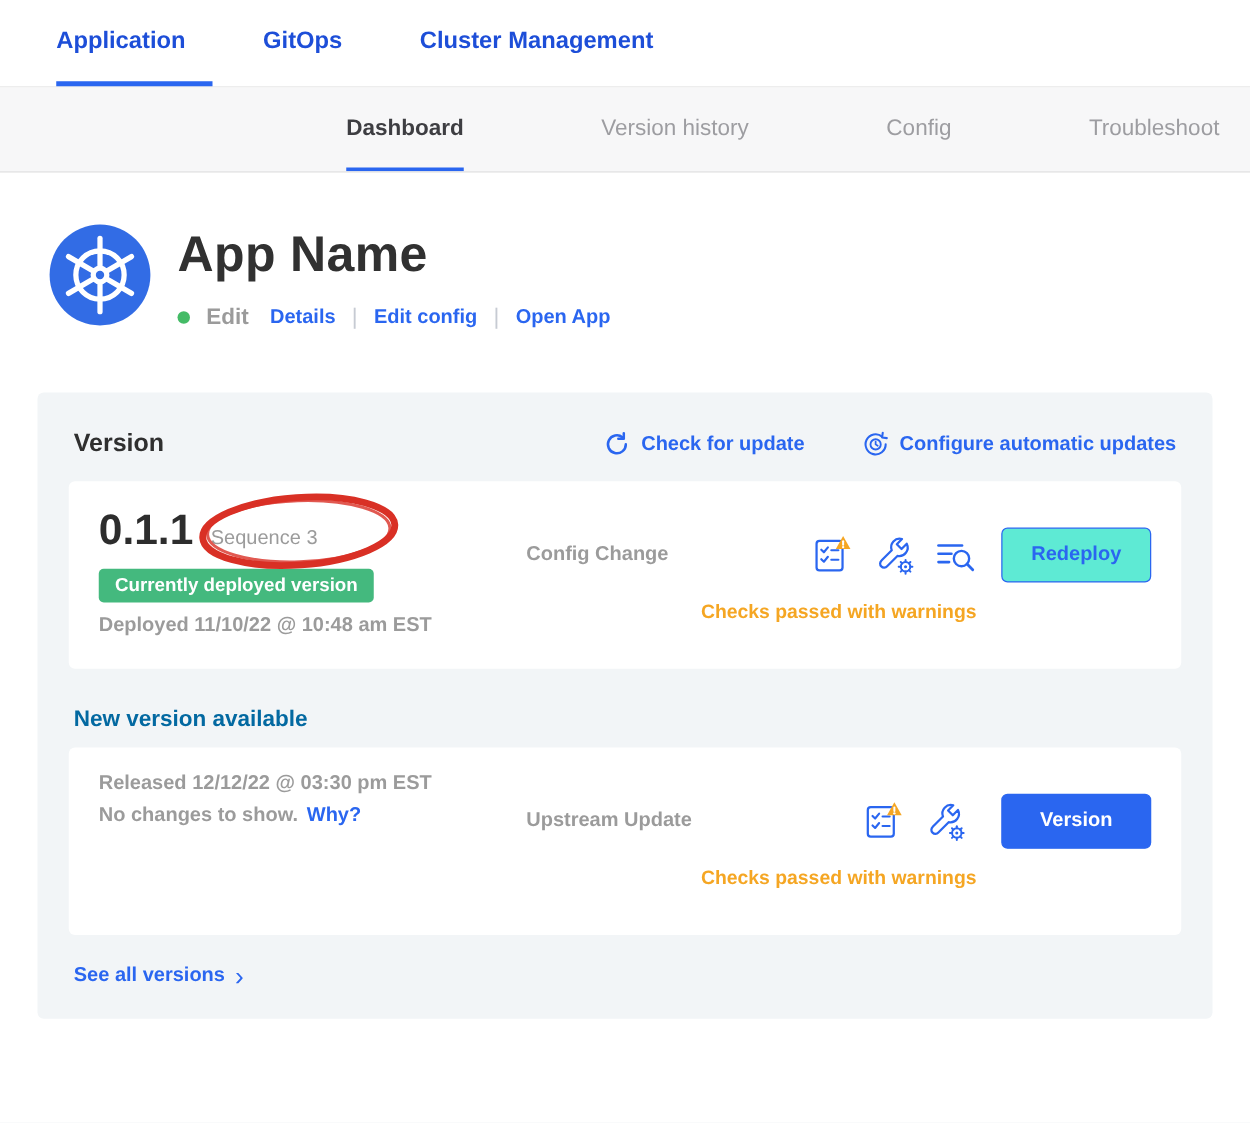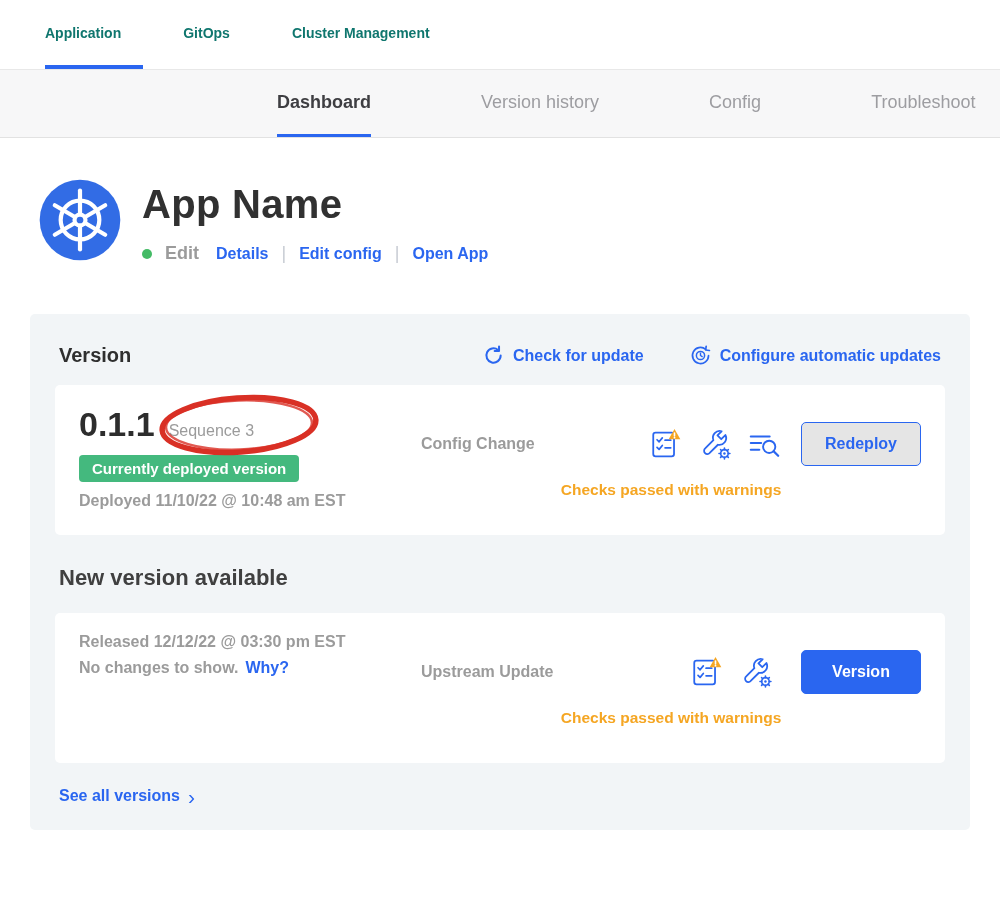--- a/index.html
+++ b/index.html
@@ -11,21 +11,21 @@
   }
 
   
   .top-nav {
     display: flex; align-items: stretch; gap: 40px;
     height: 70px; padding-left: 45px;
     border-bottom: 1px solid #e8e8e8; background: #fff;
   }
   .top-nav .tab {
     display: flex; align-items: center;
-    font-size: 14px; font-weight: 700; color: #0f766e;
+    font-size: 19px; font-weight: 700; color: #1d4ed8;
     padding: 0 22px 0 0; border-bottom: 4px solid transparent;
     cursor: pointer; white-space: nowrap;
   }
   .top-nav .tab.active { border-bottom-color: #2a66f0; }
 
   
   .sub-nav {
     display: flex; align-items: stretch; gap: 110px;
     height: 68px; padding-left: 277px;
     background: #f7f7f8; border-bottom: 1px solid #e2e2e2;
@@ -79,25 +79,25 @@
 
   .right-col { flex: 1; display: flex; flex-direction: column; justify-content: center; gap: 15px; }
   .action-row { display: flex; align-items: center; }
   .source-label { color: #9b9b9b; font-weight: 700; font-size: 16px; }
   .icon-group { margin-left: auto; display: flex; align-items: center; gap: 15px; }
   .icon-group svg { width: 34px; height: 34px; cursor: pointer; }
   .btn {
     font-family: inherit; font-size: 16px; font-weight: 700;
     border-radius: 5px; padding: 12px 22px; min-width: 120px; cursor: pointer;
   }
-  .btn-outline { background: #e5e5e5; border: 1px solid #2a66f0; color: #2a66f0; margin-left: 20px; }
+  .btn-outline { background: #5eead4; border: 1px solid #2a66f0; color: #2a66f0; margin-left: 20px; }
   .btn-solid { background: #2a66f0; border: 1px solid #2a66f0; color: #fff; margin-left: 28px; }
   .checks { text-align: center; color: #f5a623; font-weight: 700; font-size: 15.5px; }
 
-  .new-version-heading { margin: 30px 4px 22px; font-size: 22px; font-weight: 700; color: #404040; }
+  .new-version-heading { margin: 30px 4px 12px; font-size: 18px; font-weight: 700; color: #0369a1; }
 
   .see-all {
     display: inline-flex; align-items: flex-start; gap: 8px;
     margin: 24px 0 0 4px; color: #2a66f0; font-weight: 700; font-size: 16px; cursor: pointer;
   }
   .see-all .chev { font-size: 21px; font-weight: 400; line-height: 1; transform: translateY(-1px); }
 
   .no-changes-row { margin-top: 8px; display: flex; gap: 7px; align-items: baseline; }
 </style>
 </head>

